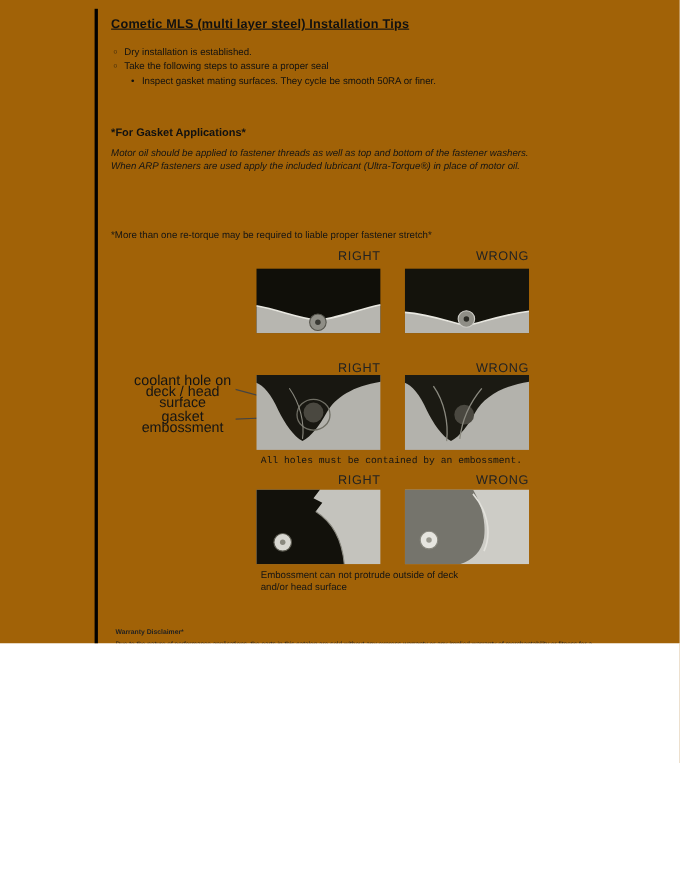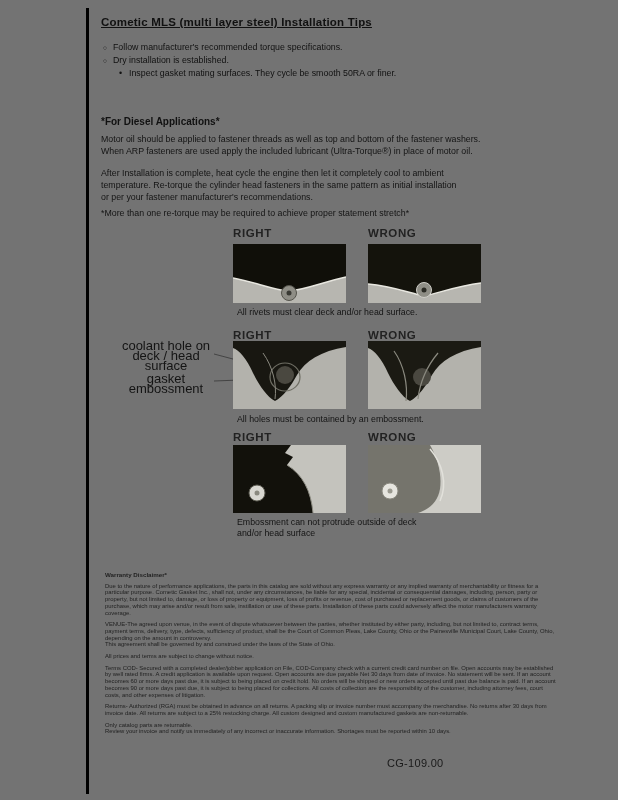--- a/index.html
+++ b/index.html
@@ -1,42 +1,42 @@
 <!DOCTYPE html>
 <html><head>
 <meta charset="utf-8">
 <style>
   * { margin:0; padding:0; box-sizing:border-box; }
   html,body { background:#ffffff; }
   .page {
-    position:relative; width:618px; height:800px; margin:0 auto;
-    background:#737373; color:#111;
+    position:relative; width:618px; height:585px; margin:0 auto;
+    background:#a16207; color:#111;
     font-family:"Liberation Sans", sans-serif; overflow:hidden;
   }
   .abs { position:absolute; }
   .spine { left:86px; top:8px; width:3px; height:786px; background:#000; }
 
   .title {
     left:101px; top:16px; font-size:11.5px; font-weight:bold;
     text-decoration:underline; letter-spacing:0.2px;
   }
 
   .tips { left:103px; top:41px; font-size:8.8px; line-height:13px; width:430px; }
   .tip { position:relative; padding-left:10px; }
   .tip::before { content:"○"; position:absolute; left:0; top:0; font-size:6.5px; line-height:13px; }
   .subtip { position:relative; margin-left:16px; padding-left:10px; }
   .subtip::before { content:"•"; position:absolute; left:0; top:0; font-size:9px; line-height:13px; }
 
   .diesel-head { left:101px; top:116px; font-size:10px; font-weight:bold; }
   .body-text { font-size:8.8px; line-height:11.8px; white-space:pre-line; color:#141414; }
-  .para1 { left:101px; top:134px; width:420px; }
+  .para1 { left:101px; top:134px; width:420px;font-style:italic; }
   .para2 { left:101px; top:168px; width:420px; }
   .note  { left:101px; top:208px; width:420px; }
 
-  .rw-label { font-size:11.5px; letter-spacing:0.6px; color:#222; width:113px; text-align:left;font-weight:bold; }
+  .rw-label { font-size:11.5px; letter-spacing:0.6px; color:#222; width:113px; text-align:right; }
   .img { width:113px; }
   .img svg { display:block; width:113px; }
   .caption { font-size:8.8px; color:#141414; white-space:pre-line; line-height:11px; }
 
   .callout { font-size:13px; line-height:10px; text-align:center; width:92px; white-space:pre-line; color:#141414; }
 
   .disclaimer { left:105px; top:572px; width:454px; font-size:5.9px; line-height:6.7px; color:#222; }
   .disclaimer h3 { font-size:6.2px; font-weight:bold; margin-bottom:4px; }
   .disclaimer p { margin-bottom:5px; white-space:pre-line; }
   .disclaimer p:last-child { margin-bottom:0; }
@@ -46,32 +46,29 @@
 </head>
 <body>
 
 <div class="page">
 
   <div class="abs spine"></div>
 
   <h1 class="abs title">Cometic MLS (multi layer steel) Installation Tips</h1>
 
   <div class="abs tips">
-    <div class="tip">Follow manufacturer's recommended torque specifications.</div>
     <div class="tip">Dry installation is established.</div>
+    <div class="tip">Take the following steps to assure a proper seal</div>
     <div class="subtip">Inspect gasket mating surfaces.  They cycle be smooth 50RA or finer.</div>
   </div>
 
-  <h2 class="abs diesel-head">*For Diesel Applications*</h2>
+  <h2 class="abs diesel-head">*For Gasket Applications*</h2>
   <p class="abs body-text para1">Motor oil should be applied to fastener threads as well as top and bottom of the fastener washers.
 When ARP fasteners are used apply the included lubricant (Ultra-Torque®) in place of motor oil.</p>
-  <p class="abs body-text para2">After Installation is complete, heat cycle the engine then let it completely cool to ambient
-temperature. Re-torque the cylinder head fasteners in the same pattern as initial installation
-or per your fastener manufacturer's recommendations.</p>
-  <p class="abs body-text note">*More than one re-torque may be required to achieve proper statement stretch*</p>
+  <p class="abs body-text note">*More than one re-torque may be required to liable proper fastener stretch*</p>
 
   <div class="abs rw-label" style="left:233px; top:227px;">RIGHT</div>
   <div class="abs rw-label" style="left:368px; top:227px;">WRONG</div>
 
   <div class="abs img" style="left:233px; top:244px;">
     <svg viewBox="0 0 113 59" width="113" height="59">
       <rect width="113" height="59" fill="#100f09"></rect>
       <path d="M0,34 C22,38 40,46 56,47 C72,46 90,38 113,33 L113,59 L0,59 Z" fill="#b7b6b0"></path>
       <path d="M0,34 C22,38 40,46 56,47 C72,46 90,38 113,33" stroke="#e8e7e0" stroke-width="1.5" fill="none"></path>
       <circle cx="56" cy="49" r="7.5" fill="#8f8e86" stroke="#55544c" stroke-width="1"></circle>
@@ -80,21 +77,20 @@
   </div>
   <div class="abs img" style="left:368px; top:244px;">
     <svg viewBox="0 0 113 59" width="113" height="59">
       <rect width="113" height="59" fill="#14130c"></rect>
       <path d="M0,40 C25,42 44,50 56,52 C68,50 88,42 113,39 L113,59 L0,59 Z" fill="#b7b6b0"></path>
       <path d="M0,40 C25,42 44,50 56,52 C68,50 88,42 113,39" stroke="#e8e7e0" stroke-width="1.5" fill="none"></path>
       <circle cx="56" cy="46" r="7.5" fill="#8f8e86" stroke="#cfcec8" stroke-width="1"></circle>
       <circle cx="56" cy="46" r="2.5" fill="#2a2a24"></circle>
     </svg>
   </div>
-  <div class="abs caption" style="left:237px; top:307px;">All rivets must clear deck and/or head surface.</div>
 
   <div class="abs rw-label" style="left:233px; top:329px;">RIGHT</div>
   <div class="abs rw-label" style="left:368px; top:329px;">WRONG</div>
 
   <div class="abs callout" style="left:120px; top:341px;">coolant hole on
 deck / head surface</div>
   <div class="abs callout" style="left:120px; top:374px;">gasket embossment</div>
 
   <svg class="abs" style="left:214px; top:346px;" width="80" height="42">
     <line x1="0" y1="8" x2="68" y2="26" stroke="#444" stroke-width="1"></line>
@@ -112,21 +108,21 @@
   </div>
   <div class="abs img" style="left:368px; top:341px;">
     <svg viewBox="0 0 113 68" width="113" height="68">
       <rect width="113" height="68" fill="#b3b2ac"></rect>
       <path d="M0,0 H113 V6 C88,10 72,20 64,34 C58,45 50,56 42,60 C34,56 26,44 20,32 C14,18 6,9 0,7 Z" fill="#1b1a13"></path>
       <circle cx="54" cy="36" r="9" fill="#4a4840"></circle>
       <path d="M26,10 C36,24 40,44 38,60" stroke="#8a897f" stroke-width="1.2" fill="none"></path>
       <path d="M70,12 C60,24 52,40 50,58" stroke="#8a897f" stroke-width="1.2" fill="none"></path>
     </svg>
   </div>
-  <div class="abs caption" style="left:237px; top:414px;">All holes must be contained by an embossment.</div>
+  <div class="abs caption" style="left:237px; top:414px;font-family:Liberation Mono, monospace;">All holes must be contained by an embossment.</div>
 
   <div class="abs rw-label" style="left:233px; top:431px;">RIGHT</div>
   <div class="abs rw-label" style="left:368px; top:431px;">WRONG</div>
 
   <div class="abs img" style="left:233px; top:445px;">
     <svg viewBox="0 0 113 68" width="113" height="68">
       <rect width="113" height="68" fill="#c4c3bd"></rect>
       <path d="M0,0 L58,0 L52,8 L60,12 L54,20 C70,30 78,46 80,68 L0,68 Z" fill="#12110b"></path>
       <path d="M54,20 C70,30 78,46 80,68" stroke="#8b8a80" stroke-width="1" fill="none"></path>
       <circle cx="24" cy="48" r="8" fill="#d8d7d1" stroke="#5a594f" stroke-width="1"></circle>

